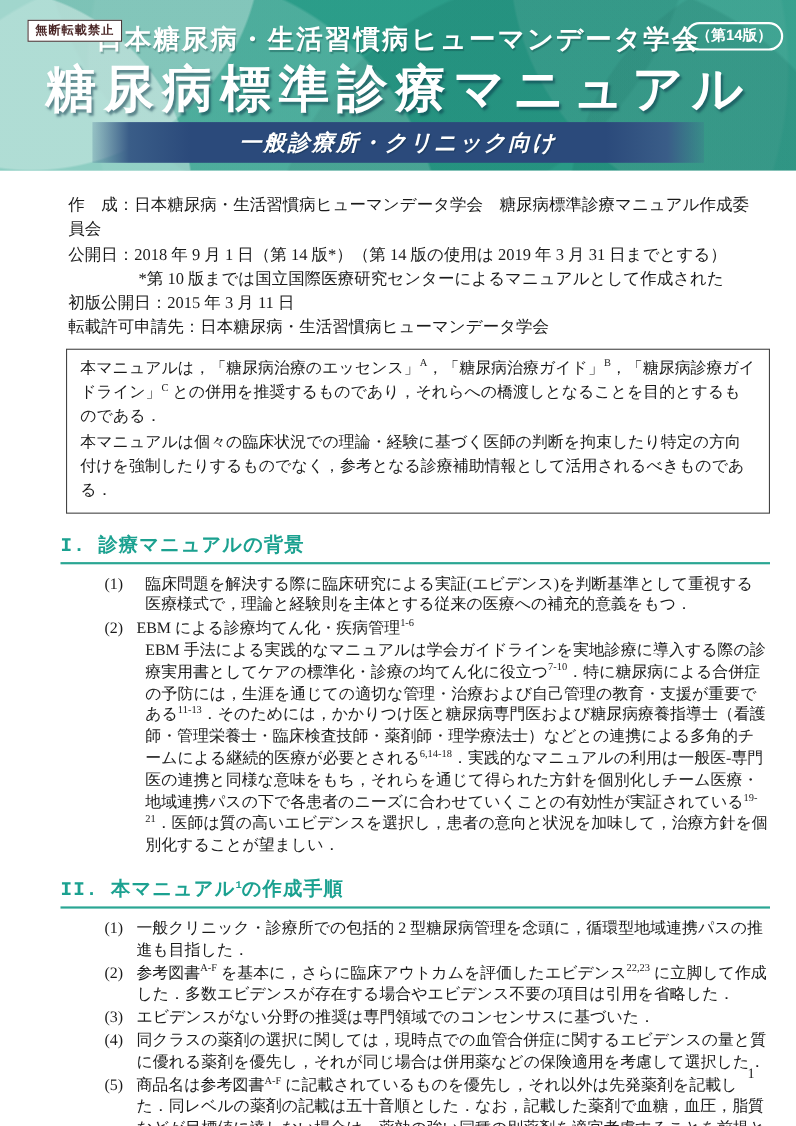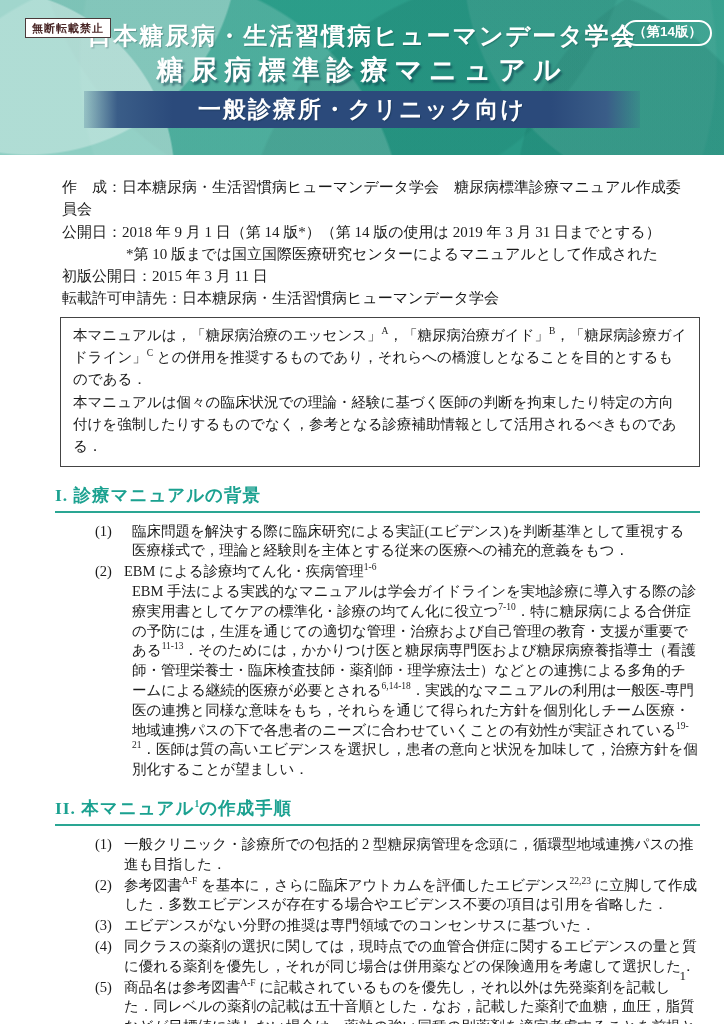--- a/index.html
+++ b/index.html
@@ -36,45 +36,46 @@
   .edition {
     position:absolute; right:12px; top:20px;
     color:#ffffff; border:2px solid #ffffff; border-radius:13px;
     font-size:13.5px; font-weight:bold; padding:1px 8px 2px; line-height:1.4;
   }
   .org {
     padding-top:20px; color:#ffffff; font-size:24px; font-weight:bold;
     letter-spacing:2px; text-shadow:1px 1px 1px rgba(10,60,60,.35);text-align:center;
   }
   .title {
-    margin-top:4px; color:#ffffff; font-size:27px; font-weight:bold;
+    margin-top:4px; color:#ffffff; font-size:46px; font-weight:bold;
     letter-spacing:7px; line-height:1.05;
     text-shadow:2px 3px 2px rgba(8,50,70,.5);
   }
   .subbar {
     margin:7px auto 0; width:556px; height:37px;
     background:linear-gradient(90deg, rgba(62,108,140,.25) 0%, #3a5d88 6%, #2b4a7b 16%, #2b4a7b 84%, #3a5d88 94%, rgba(62,108,140,.25) 100%);
     display:flex; align-items:center; justify-content:center;
   }
   .subbar span {
-    color:#ffffff; font-size:23px; font-weight:bold; letter-spacing:2px;
+    color:#ffffff; font-size:20px; font-weight:bold; letter-spacing:2px;
     text-shadow:1px 1px 1px rgba(10,40,60,.4);
+    font-style:italic;
   }
   
   .meta { margin:21px 36px 0 62px; font-size:15px; line-height:22.3px; }
   .meta .indent { padding-left:64px; }
   
   .notice {
     margin:7px 24px 0 60px; border:1px solid #444;
     padding:6px 12px 8px; font-size:14.5px; line-height:22.3px;
   }
   
   .sec {
     margin:16px 24px 0 55px;
-    font-family:Liberation Serif, serif;
+    font-family:Liberation Mono, monospace;
     font-size:17.5px; font-weight:bold; color:#1ba190;
     letter-spacing:1px;
     padding-bottom:4px; border-bottom:2px solid #2aa693;
   }
   
   .items { margin:9px 26px 0 95px; font-size:14.5px; line-height:19.8px; }
   .item { position:relative; padding-left:29px; margin-bottom:1px; }
   .item .num { position:absolute; left:0; top:0; }
   .item .ibody2 { margin-left:8px;font-family:Liberation Serif, serif; }
   sup { font-size:9.5px; line-height:0; vertical-align:super; letter-spacing:0; }

